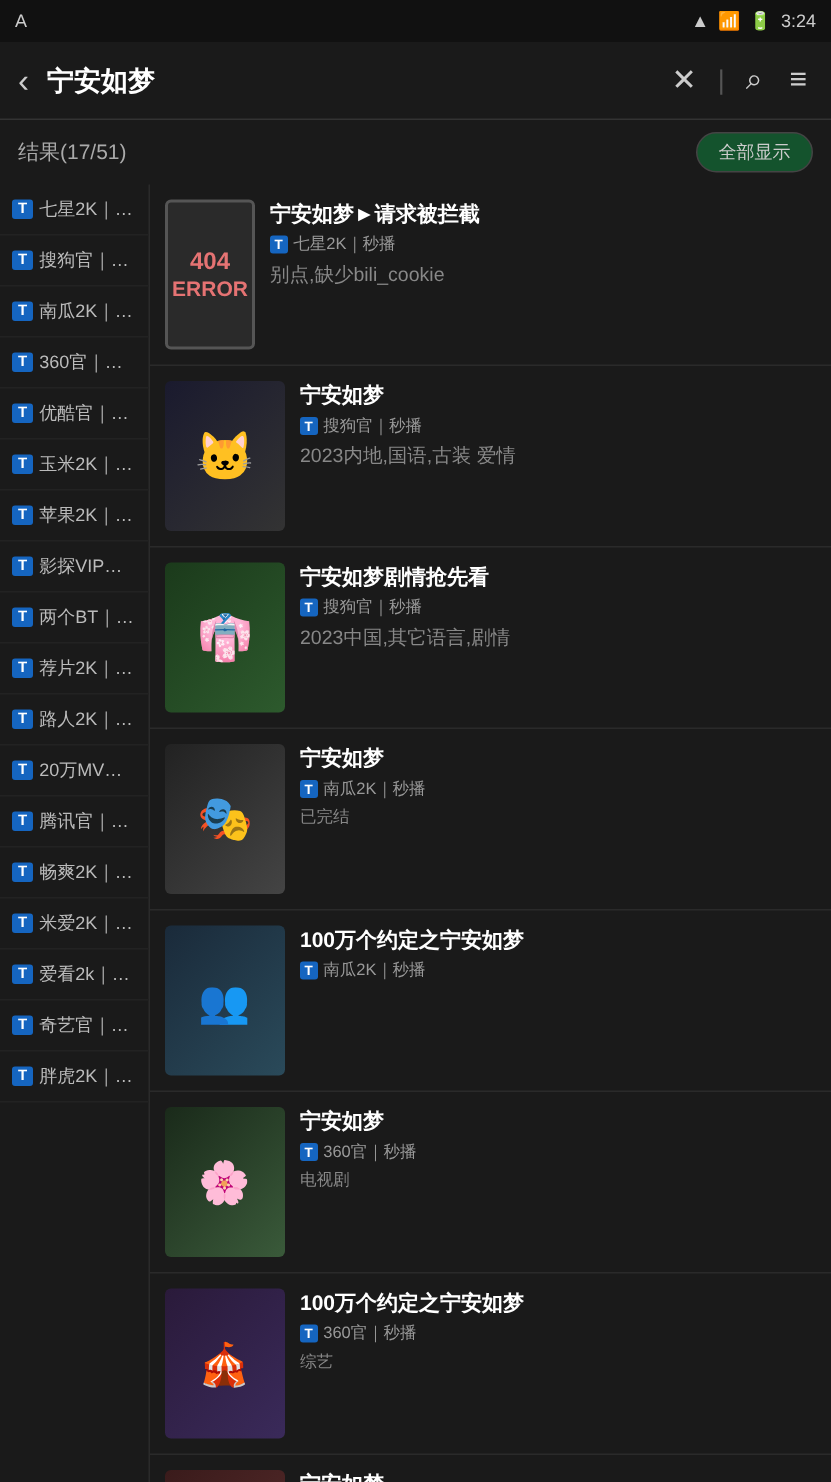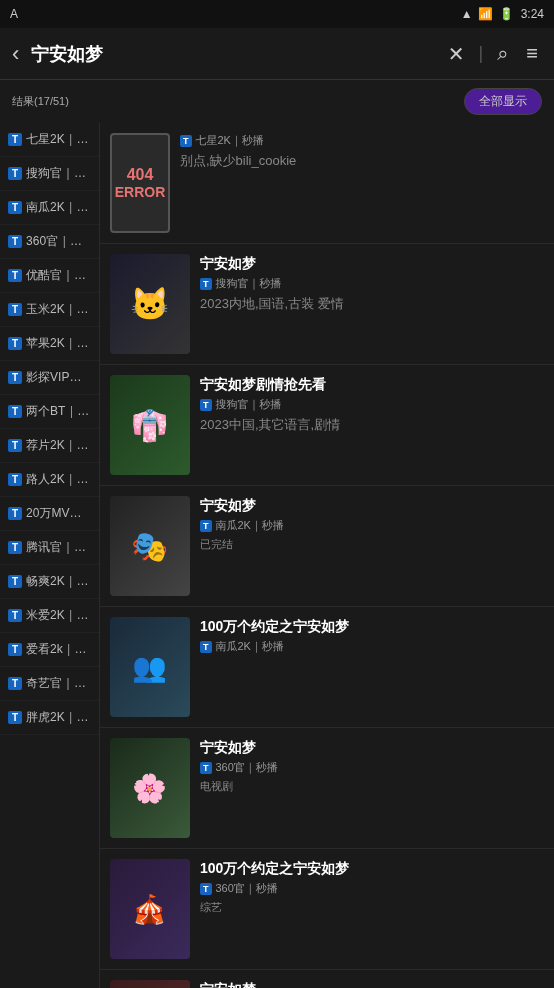--- a/index.html
+++ b/index.html
@@ -63,26 +63,26 @@
     }
 
     
     .results-bar {
       display: flex;
       align-items: center;
       padding: 8px 12px;
       gap: 10px;
     }
     .results-count {
-      font-size: 11px;
+      font-size: 14px;
       color: #aaa;
       flex: 1;
     }
     .show-all-btn {
-      background: #4c1d95;
+      background: #14532d;
       border: 1px solid #444;
       border-radius: 14px;
       padding: 4px 14px;
       font-size: 12px;
       color: #ccc;
       cursor: pointer;
     }
 
     
     .main-container {
@@ -333,20 +333,21 @@
       </div>
     </div>
 
   <div class="content-list">
   <div class="content-item">
     <div class="error-box">
       <span class="err-num">404</span>
       <span class="err-txt">ERROR</span>
     </div>
     <div class="content-info">
+      <div class="content-title">宁安如梦►请求被拦截</div>
       <div class="content-source">
         <span class="t-badge">T</span>
         <span>七星2K｜秒播</span>
       </div>
       <div class="content-meta">别点,缺少bili_cookie</div>
 
     </div>
   </div>
       <div class="content-item">
     <div class="thumb-cat">🐱</div>

